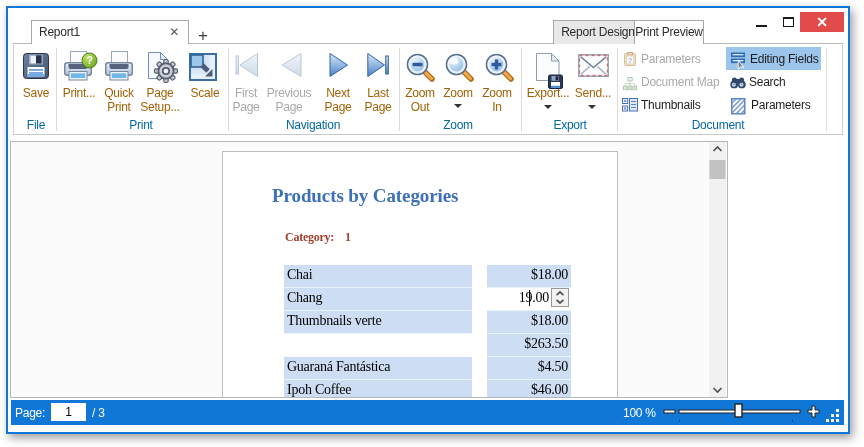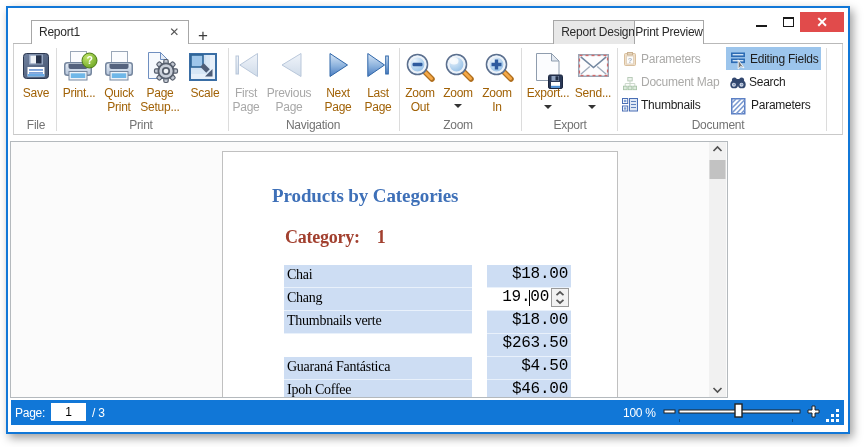--- a/index.html
+++ b/index.html
@@ -16,42 +16,42 @@
   .tab.inactive { background:#e8e8e8; }
   
   #ribbon { position:absolute; left:5px; top:36px; width:830px; height:91px;
     background:#fff; border-left:1px solid #d0d0d0; border-right:1px solid #d0d0d0;
     border-bottom:1px solid #c9c9c9; }
   .gsep { position:absolute; top:40px; width:1px; height:83px; background:#dcdcdc; }
   .blabel { position:absolute; transform:translateX(-50%); font-size:12px;
     color:#a16207; white-space:nowrap; text-align:center; line-height:13.5px; }
   .blabel.dis { color:#a8a8a8; }
   .glabel { position:absolute; transform:translateX(-50%); font-size:12px;
-    color:#737373; white-space:nowrap; top:110px; }
+    color:#0369a1; white-space:nowrap; top:110px; }
   .drop { position:absolute; width:0; height:0; border-left:4px solid transparent;
     border-right:4px solid transparent; border-top:4px solid #333; }
   .sbtn { position:absolute; font-size:12px; color:#1e1e1e; white-space:nowrap; }
   .sbtn.dis { color:#abaaa8; }
   
   #docarea { position:absolute; left:2px; top:133px; width:718px; height:257px;
     background:#fbfbfb; border:1px solid #b4b9bd; overflow:hidden; }
   #page { position:absolute; left:211px; top:9px; width:396px; height:260px;
     background:#fff; border:1px solid #c0c0c0; }
   
   #vsb { position:absolute; right:1px; top:0px; width:17px; height:255px; background:#f1f1f1; }
   
   #status { position:absolute; left:3px; top:392px; width:833px; height:25px; background:#1177d7;
     color:#fff; font-size:12px; }
   
   .serif { font-family:"Liberation Serif", serif; }
   .row { position:absolute; left:61px; width:188px; height:23px; background:#cdddf3;
     font-family:"Liberation Serif", serif; font-size:14px; color:#000; line-height:19px;
     padding-left:3px; border-bottom:1px solid #e9f1fb; box-sizing:border-box; }
   .price { position:absolute; left:264px; width:84px; height:23px; background:#cdddf3;
-    font-family:Liberation Mono, monospace; font-size:16px; color:#000; line-height:19px;
+    font-family:Liberation Serif, serif; font-size:14px; color:#000; line-height:19px;
     text-align:right; padding-right:3px; border-bottom:1px solid #e9f1fb; box-sizing:border-box; }
 </style>
 </head>
 <body>
 <div id="win">
 
   <div id="tabline"></div>
   <div class="tab" style="left:23px; width:158px; padding:4px 0 0 7px;">Report1
       <span style="position:absolute; right:9px; top:4px; color:#555; font-size:12px;">✕</span>
   </div>
@@ -312,21 +312,21 @@
   <div class="sbtn dis" style="left:633px; top:44px;">Parameters</div>
   <div class="sbtn" style="left:742px; top:44px;">Editing Fields</div>
   <div class="sbtn dis" style="left:633px; top:67px;">Document Map</div>
   <div class="sbtn" style="left:741px; top:67px;">Search</div>
   <div class="sbtn" style="left:633px; top:90px;">Thumbnails</div>
   <div class="sbtn" style="left:743px; top:90px;">Parameters</div>
 
   <div id="docarea">
     <div id="page">
       <div class="serif" style="position:absolute; left:49px; top:33px; font-size:19px; letter-spacing:-0.1px; font-weight:bold; color:#3e70b8;">Products by Categories</div>
-      <div class="serif" style="position:absolute; left:62px; top:77px; font-size:18px; line-height:16px; font-weight:bold; color:#a2402f;font-family:Liberation Serif, serif;">Category:&nbsp;&nbsp;&nbsp;&nbsp;1</div>
+      <div class="serif" style="position:absolute; left:62px; top:77px; font-size:12px; line-height:16px; font-weight:bold; color:#a2402f;font-family:Liberation Serif, serif;">Category:&nbsp;&nbsp;&nbsp;&nbsp;1</div>
 
       <div class="row" style="top:113px;">Chai</div>
         <div class="price" style="top:113px;">$18.00</div>
       <div class="row" style="top:136px;">Chang</div>
       <div class="price" style="top:136px; background:#fff; padding-right:22px;">19.00</div>
       <div class="row" style="top:159px;">Thumbnails verte</div>
         <div class="price" style="top:159px;">$18.00</div>
         <div class="price" style="top:182px;">$263.50</div>
       <div class="row" style="top:205px;">Guaraná Fantástica</div>
         <div class="price" style="top:205px;">$4.50</div>

